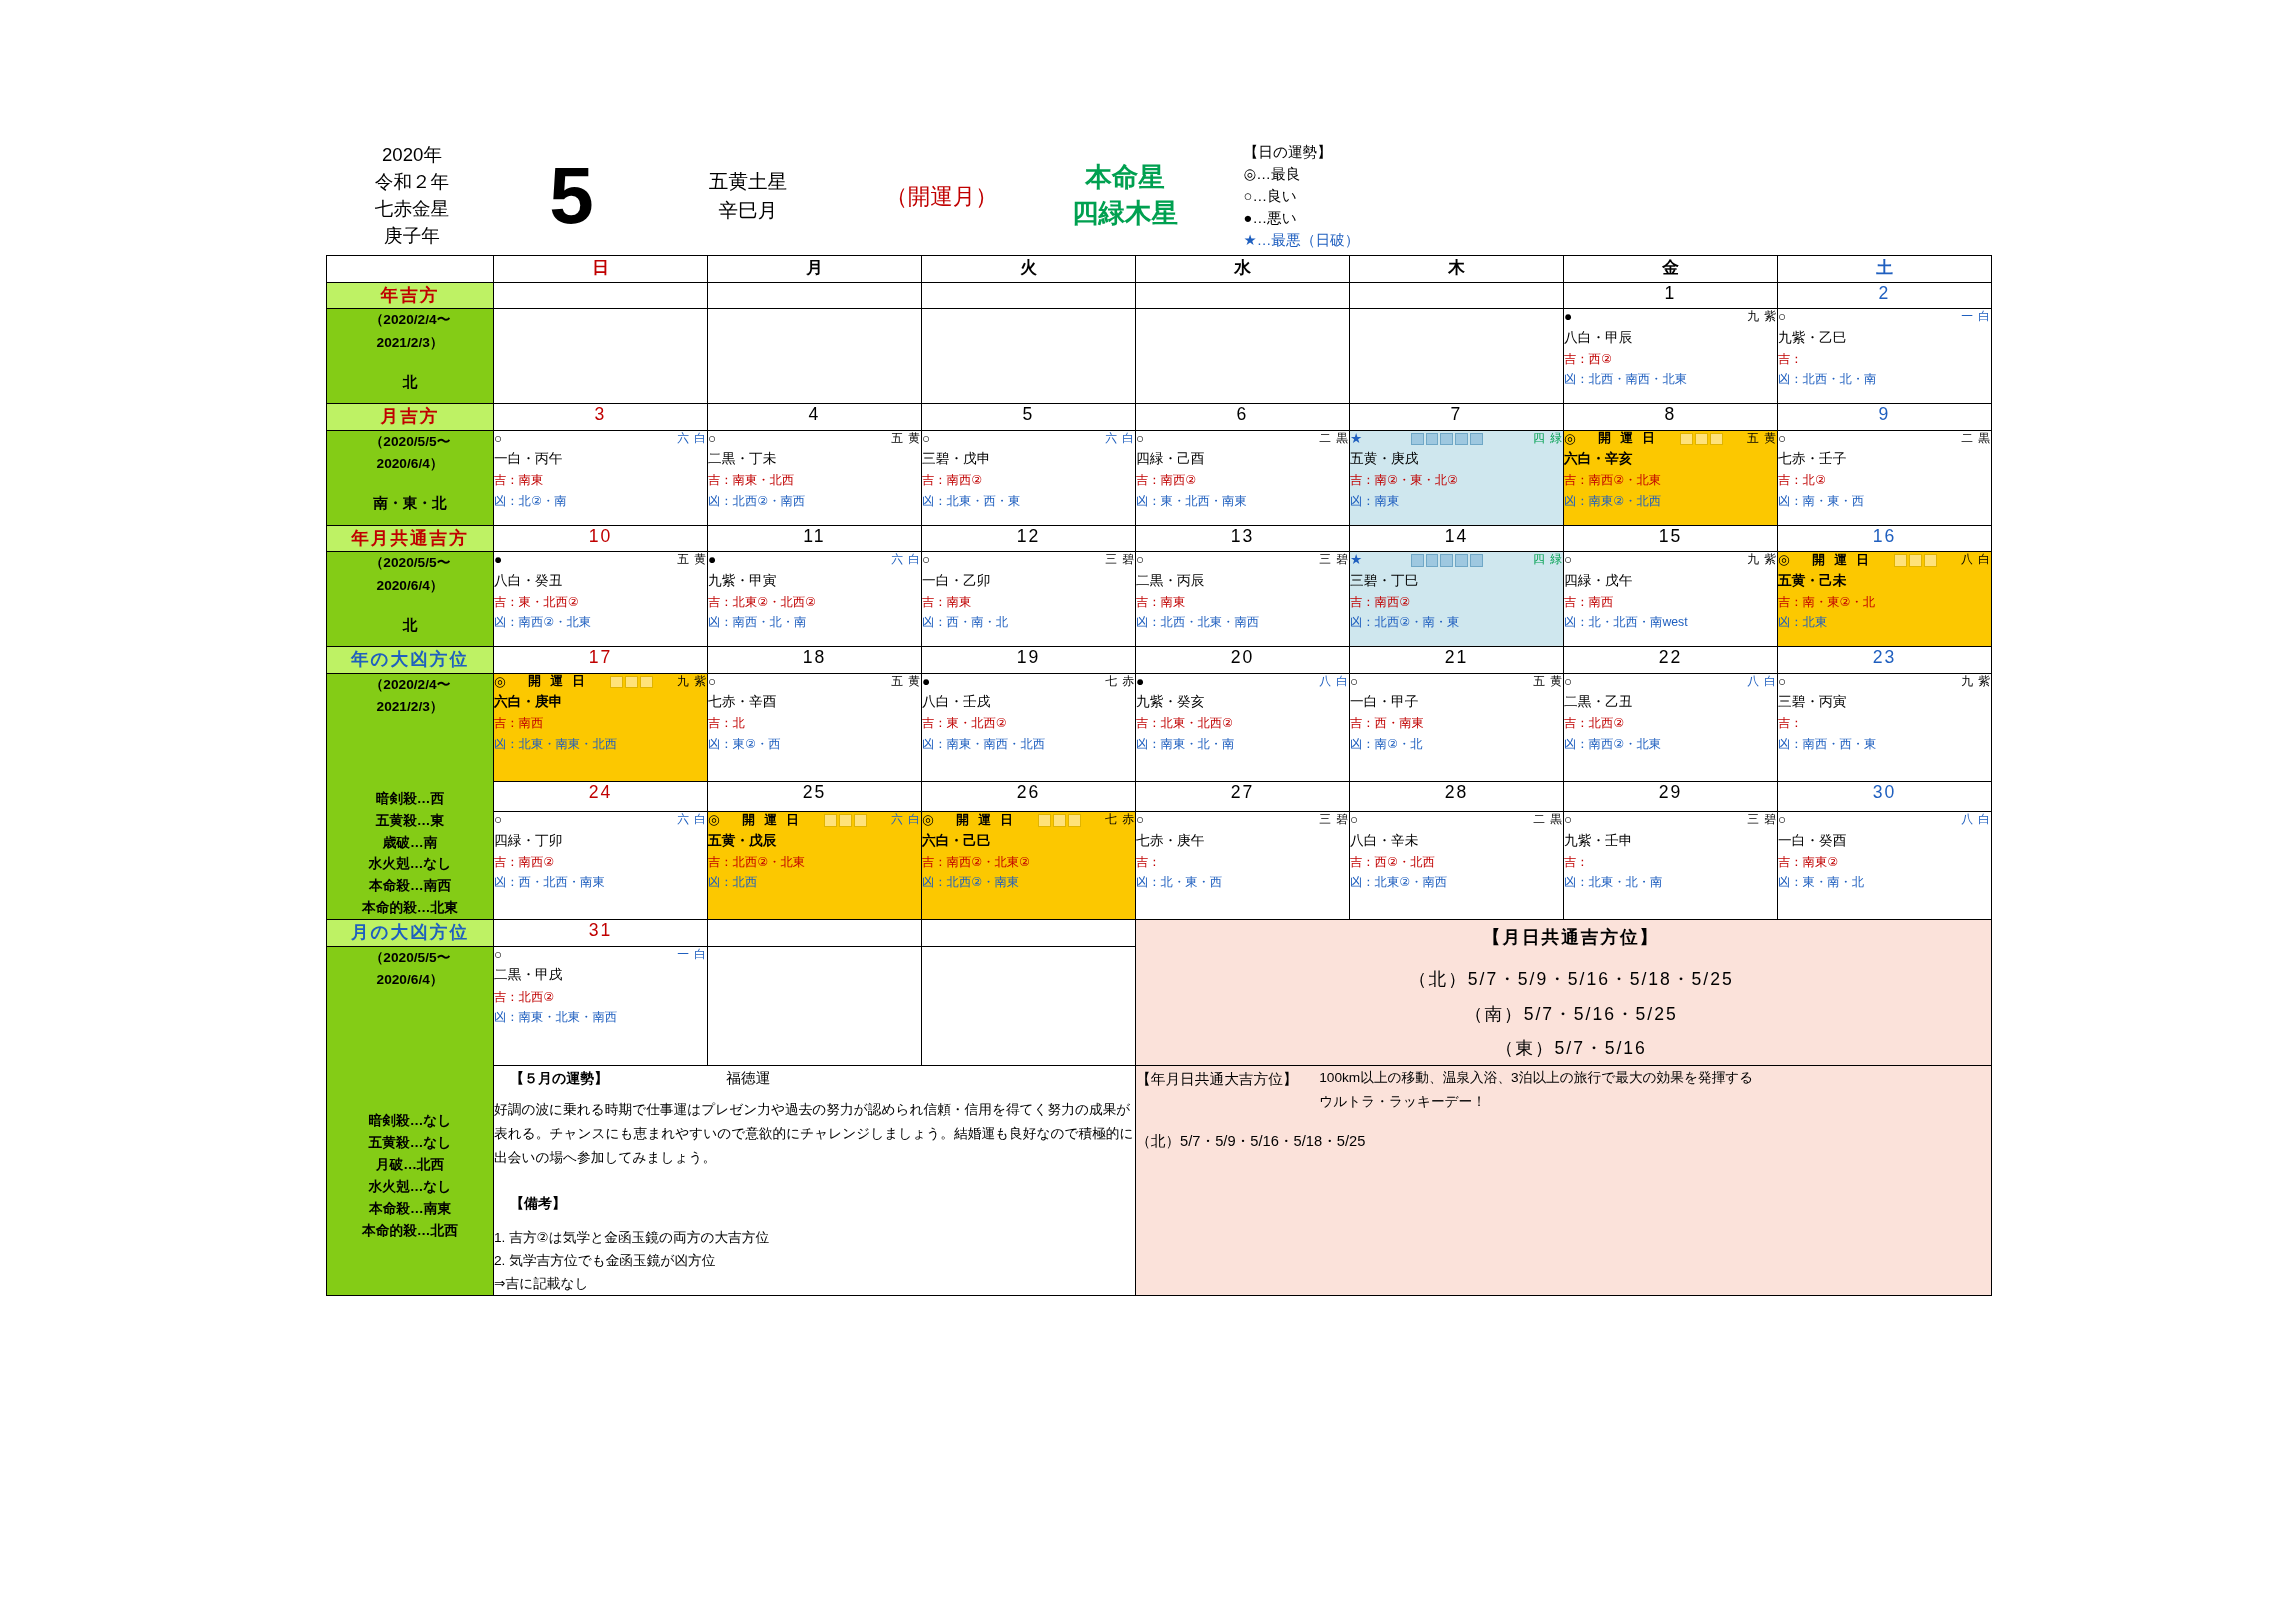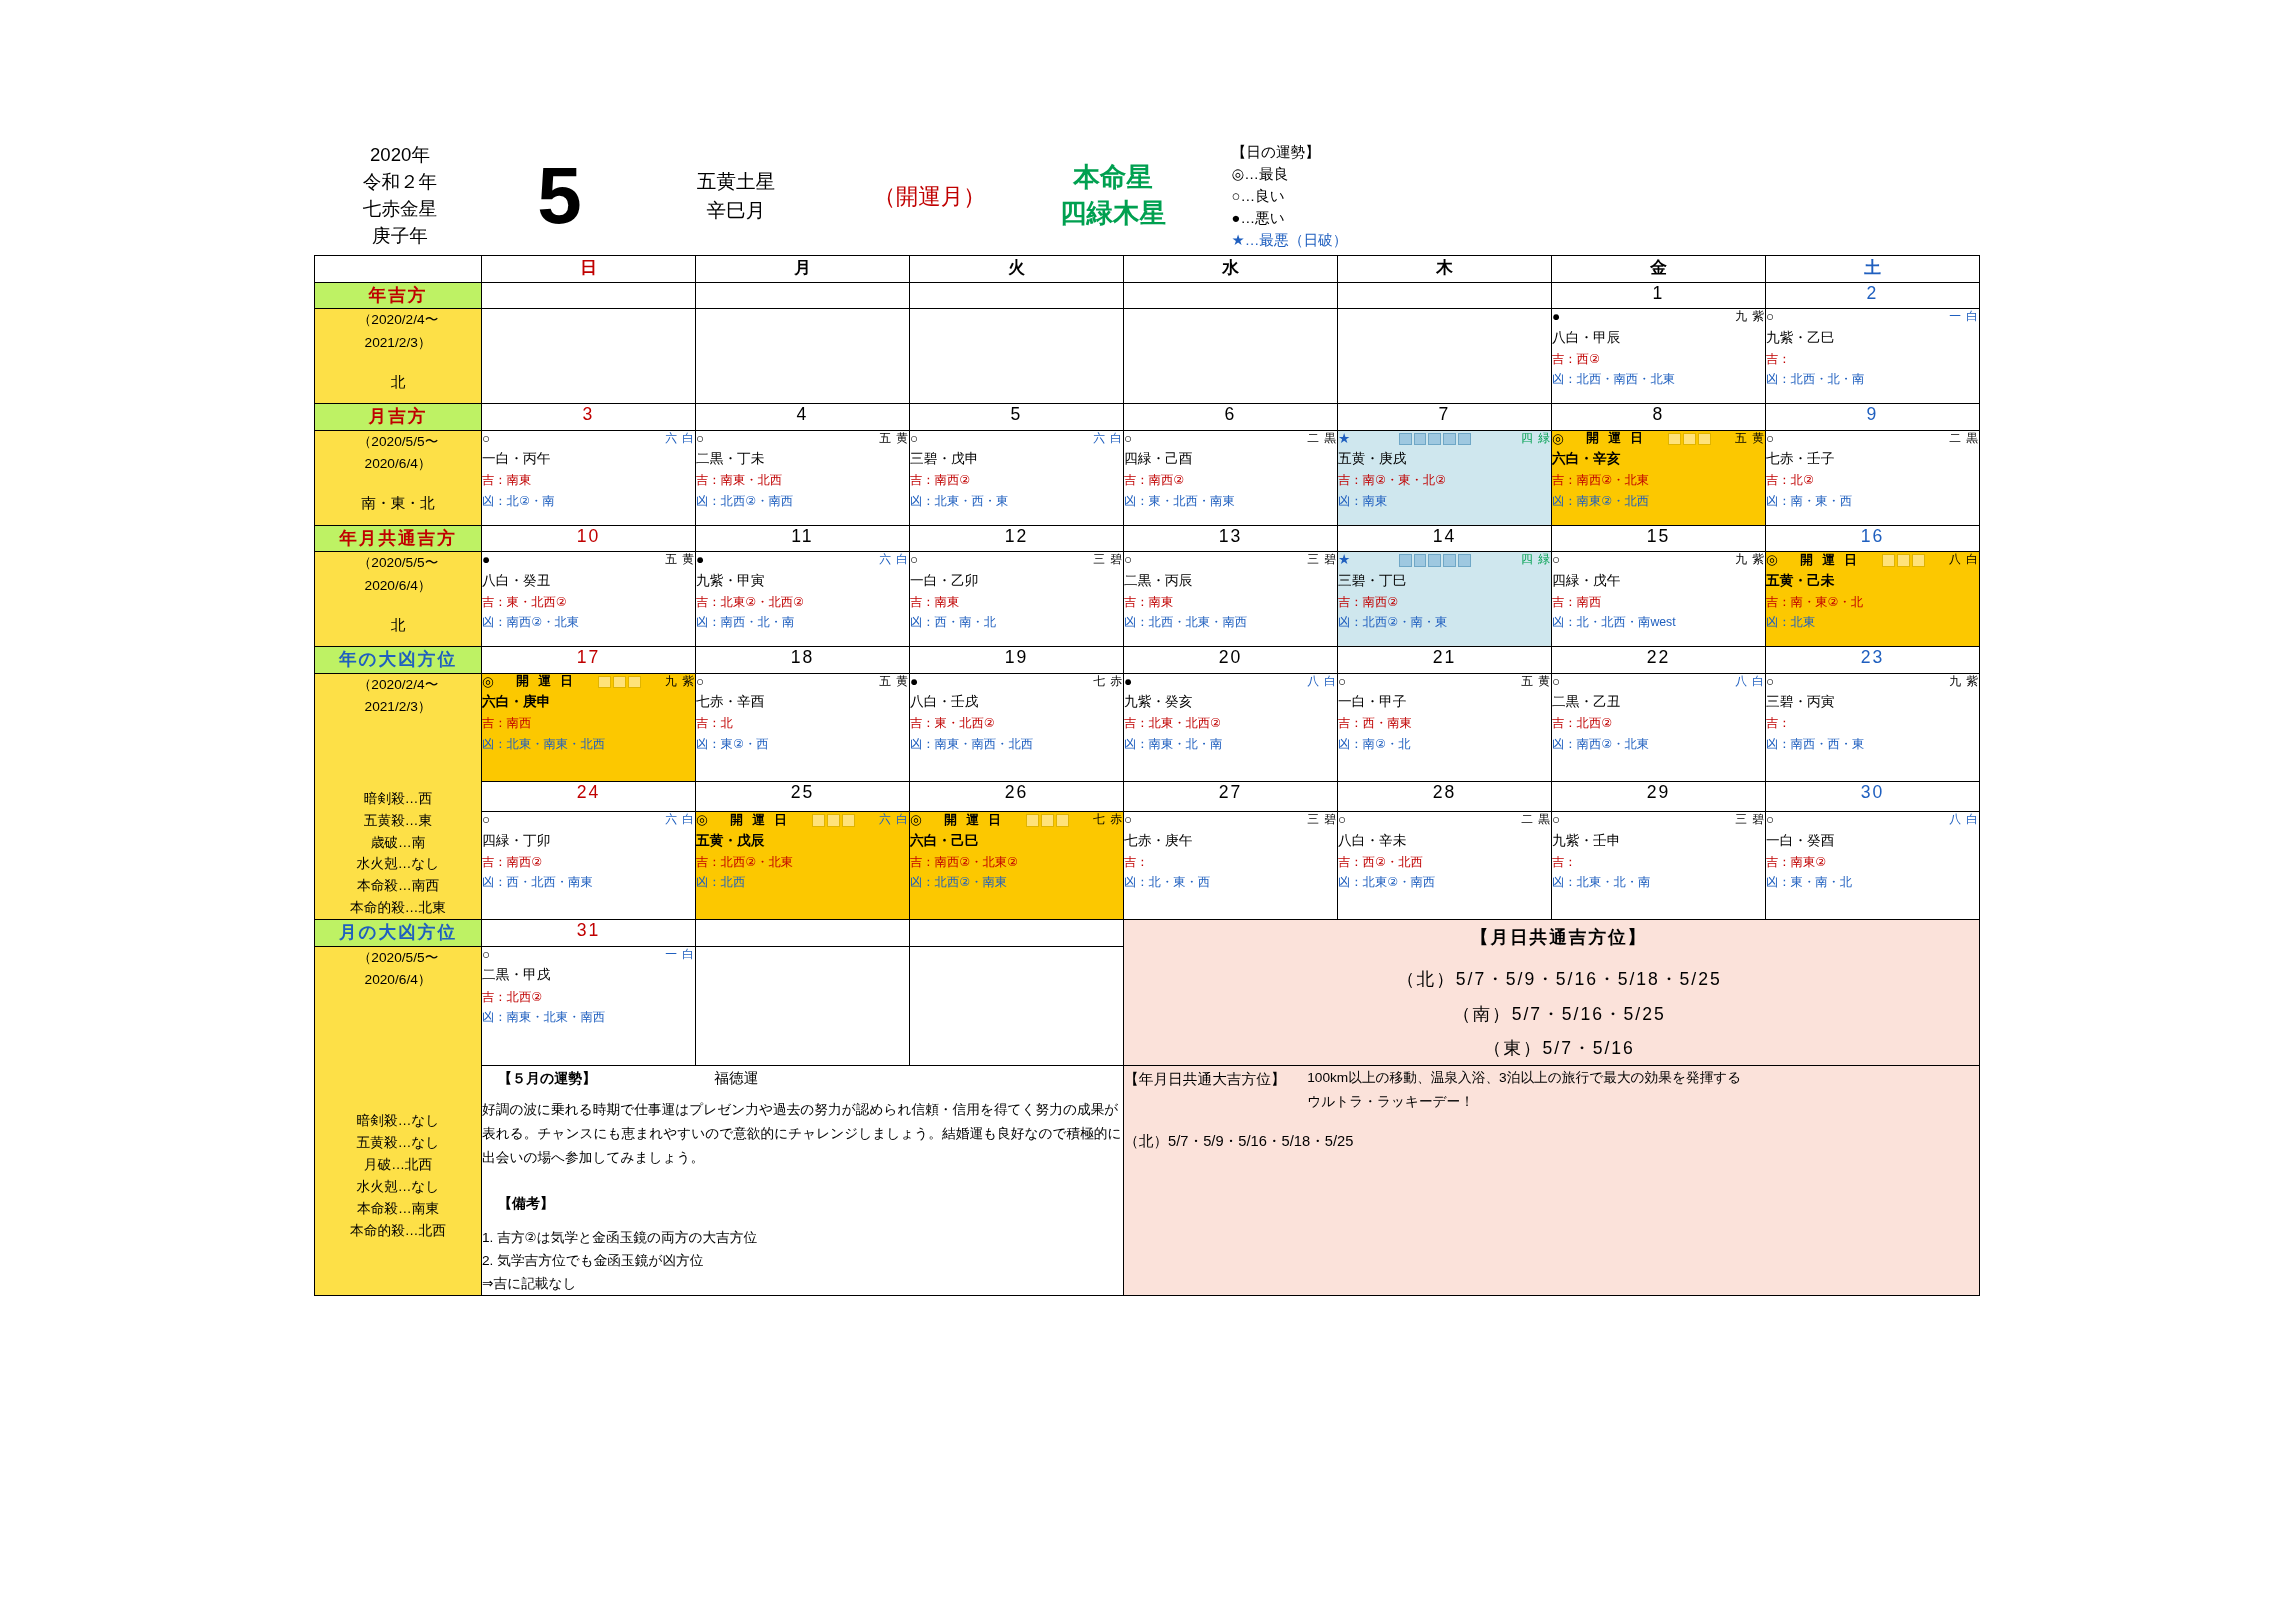--- a/index.html
+++ b/index.html
@@ -1,17 +1,17 @@
 <!DOCTYPE html>
 <html><head>
 <meta charset="utf-8">
 <style>
   html,body{margin:0;padding:0;background:#ffffff;}
   body{font-family:"Liberation Sans","DejaVu Sans",sans-serif;color:#000;}
-  #page{width:2278px;height:1621px;position:relative;overflow:hidden;}
+  #page{width:2278px;height:1621px;position:relative;overflow:hidden;margin-left:12px;}
   .sheet{position:absolute;left:314px;top:137px;width:1666px;}
 
   
   .hdr{display:flex;align-items:center;height:118px;}
   .hdr .yearblk{width:172px;text-align:center;font-size:18.6px;line-height:1.45;}
   .hdr .bignum{width:147px;text-align:center;font-size:80px;font-weight:bold;line-height:1;}
   .hdr .starblk{width:206px;text-align:center;font-size:19.6px;line-height:1.5;}
   .hdr .kaiun{width:181px;text-align:center;font-size:22.5px;color:#c00000;}
   .hdr .honmei{width:186px;text-align:center;font-size:26.5px;font-weight:bold;color:#00a050;line-height:1.35;}
   .hdr .titlebox{width:392px;background:#fdebd7;border:1px solid #000;text-align:center;padding:11.8px 3.9px;}
@@ -23,21 +23,21 @@
   
   table.cal{border-collapse:collapse;width:100%;table-layout:fixed;}
   table.cal td,table.cal th{border:1px solid #000;padding:0;vertical-align:top;}
   .colL{width:167px;}
   .dowrow td{height:25.5px;text-align:center;font-size:16.7px;font-weight:bold;}
   .dow-sun{color:#c00000;}
   .dow-sat{color:#1f5fbf;}
 
   .lab{background:#bef264;text-align:center;font-size:15.7px;font-weight:bold;color:#c00000;height:25.5px;line-height:25.5px;}
   .lab.blue{color:#1f5fbf;}
-  .sideinfo{background:#fde047;font-size:14.7px;line-height:1.65;text-align:center;padding:5.9px 2px;}
+  .sideinfo{background:#84cc16;font-size:14.7px;line-height:1.65;text-align:center;padding:5.9px 2px;font-weight:bold;}
   .sideinfo .top{font-size:13.7px;}
   .sideinfo .mid{margin-top:15.7px;font-size:14.7px;}
   .sideinfo .kyo{margin-top:9.8px;font-size:13.7px;line-height:1.6;text-align:center;}
 
   .numrow td{height:25.5px;text-align:center;font-size:17.6px;letter-spacing:2px;}
   .numrow td.sun{color:#c00000;}
   .numrow td.sat{color:#1f5fbf;}
 
   .cell{height:94px;position:relative;padding:3.9px 5.9px 2px 5.9px;font-size:12.7px;line-height:1.42;}
   .cell .r1{display:flex;justify-content:space-between;align-items:center;height:15.7px;}

